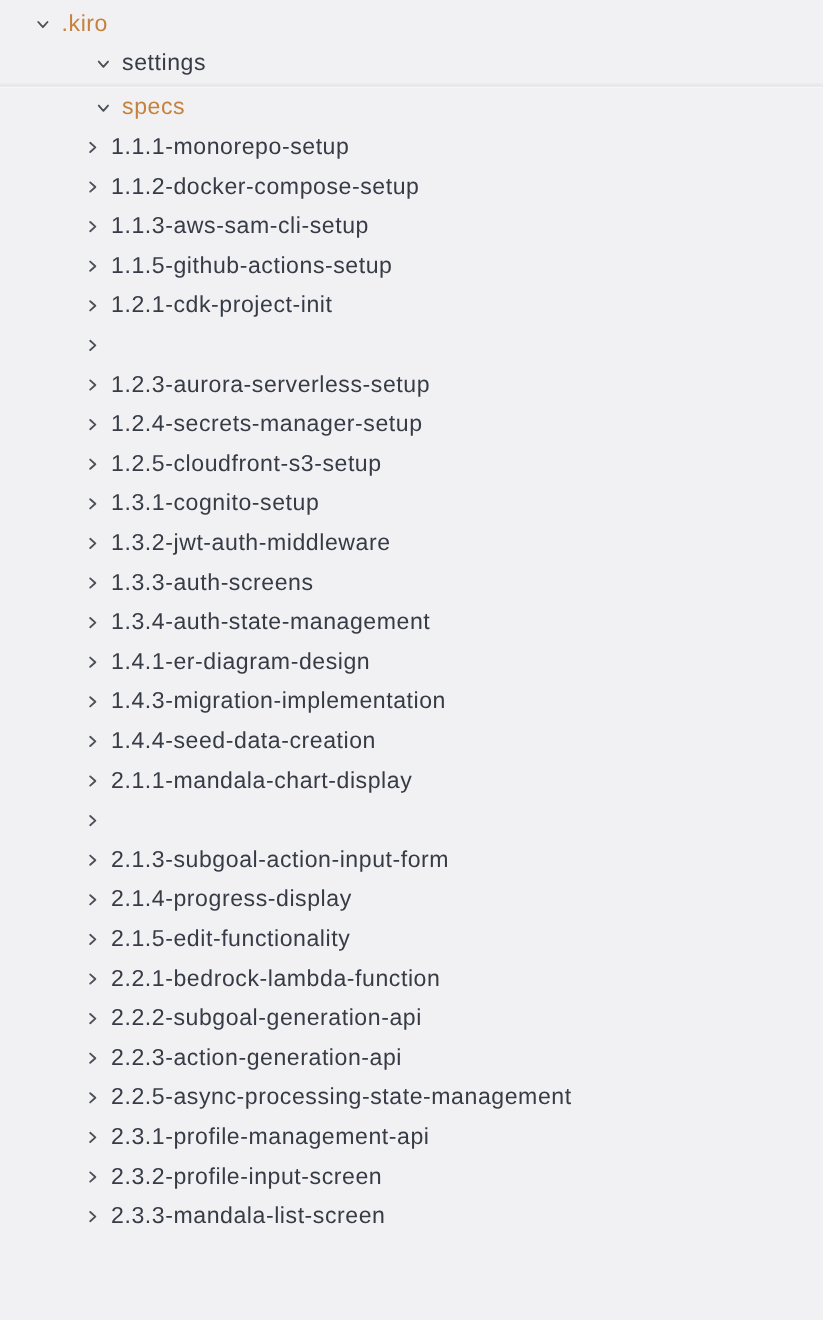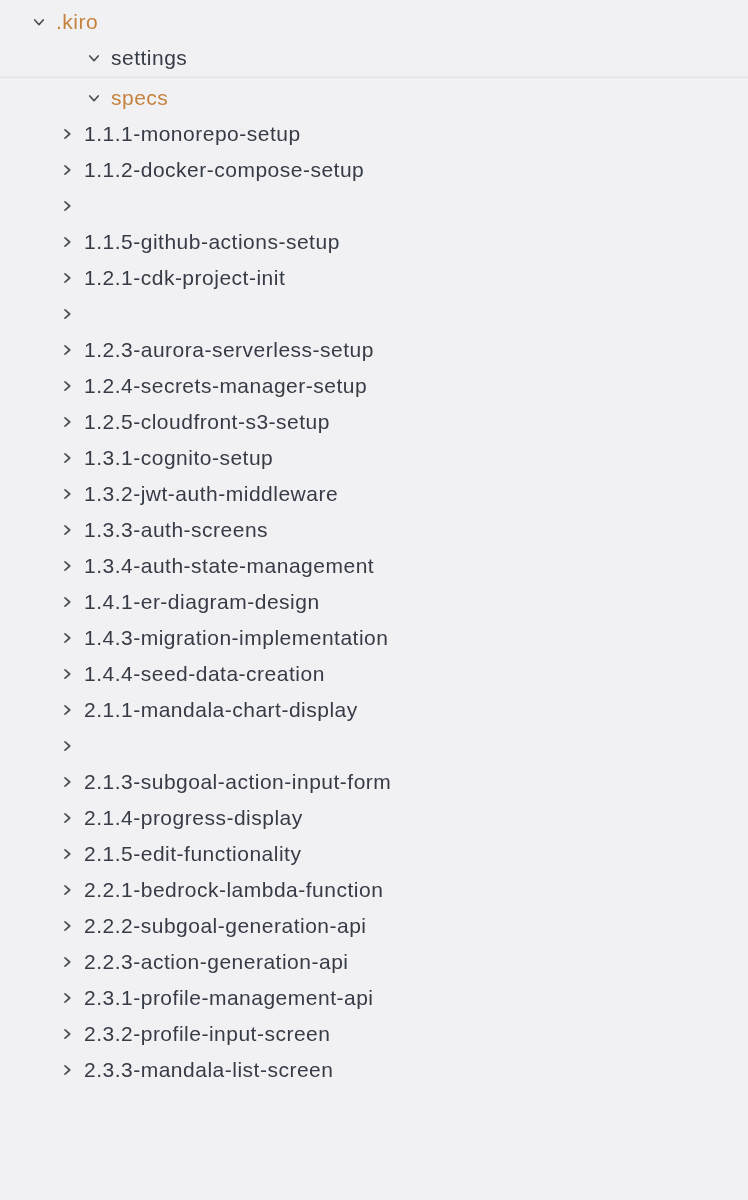--- a/index.html
+++ b/index.html
@@ -33,21 +33,21 @@
     height: 36px;
     font-size: 21px;
     letter-spacing: 0.5px;
     color: var(--text);
     cursor: pointer;
     user-select: none;
     white-space: nowrap;
   }
   .depth-0 { padding-left: 31px; text-align: right; }
   .depth-1 { padding-left: 44px; margin-left: 42px; }
-  .depth-2 { padding-left: 59px; }
+  .depth-2 { padding-left: 59px; margin-left: 17px; }
   .chevron {
     flex: none;
     width: 15px;
     height: 15px;
     margin-right: 10px;
     display: flex;
     align-items: center;
     justify-content: center;
   }
   .chevron svg { display: block; }
@@ -110,20 +110,21 @@
       </svg>
     </span>
     <span class="label">1.1.2-docker-compose-setup</span>
   </div>
     <div class="row depth-2">
     <span class="chevron collapsed">
       <svg width="14" height="14" viewBox="0 0 14 14" aria-hidden="true">
         <path d="M5 2.8 L9.7 7 L5 11.2"></path>
       </svg>
     </span>
+    <span class="label">1.1.3-aws-sam-cli-setup</span>
   </div>
     <div class="row depth-2">
     <span class="chevron collapsed">
       <svg width="14" height="14" viewBox="0 0 14 14" aria-hidden="true">
         <path d="M5 2.8 L9.7 7 L5 11.2"></path>
       </svg>
     </span>
     <span class="label">1.1.5-github-actions-setup</span>
   </div>
     <div class="row depth-2">
@@ -276,20 +277,28 @@
     </span>
     <span class="label">2.2.2-subgoal-generation-api</span>
   </div>
     <div class="row depth-2">
     <span class="chevron collapsed">
       <svg width="14" height="14" viewBox="0 0 14 14" aria-hidden="true">
         <path d="M5 2.8 L9.7 7 L5 11.2"></path>
       </svg>
     </span>
     <span class="label">2.2.3-action-generation-api</span>
+  </div>
+    <div class="row depth-2">
+    <span class="chevron collapsed">
+      <svg width="14" height="14" viewBox="0 0 14 14" aria-hidden="true">
+        <path d="M5 2.8 L9.7 7 L5 11.2"></path>
+      </svg>
+    </span>
+    <span class="label">2.2.5-async-processing-state-management</span>
   </div>
     <div class="row depth-2">
     <span class="chevron collapsed">
       <svg width="14" height="14" viewBox="0 0 14 14" aria-hidden="true">
         <path d="M5 2.8 L9.7 7 L5 11.2"></path>
       </svg>
     </span>
     <span class="label">2.3.1-profile-management-api</span>
   </div>
     <div class="row depth-2">

